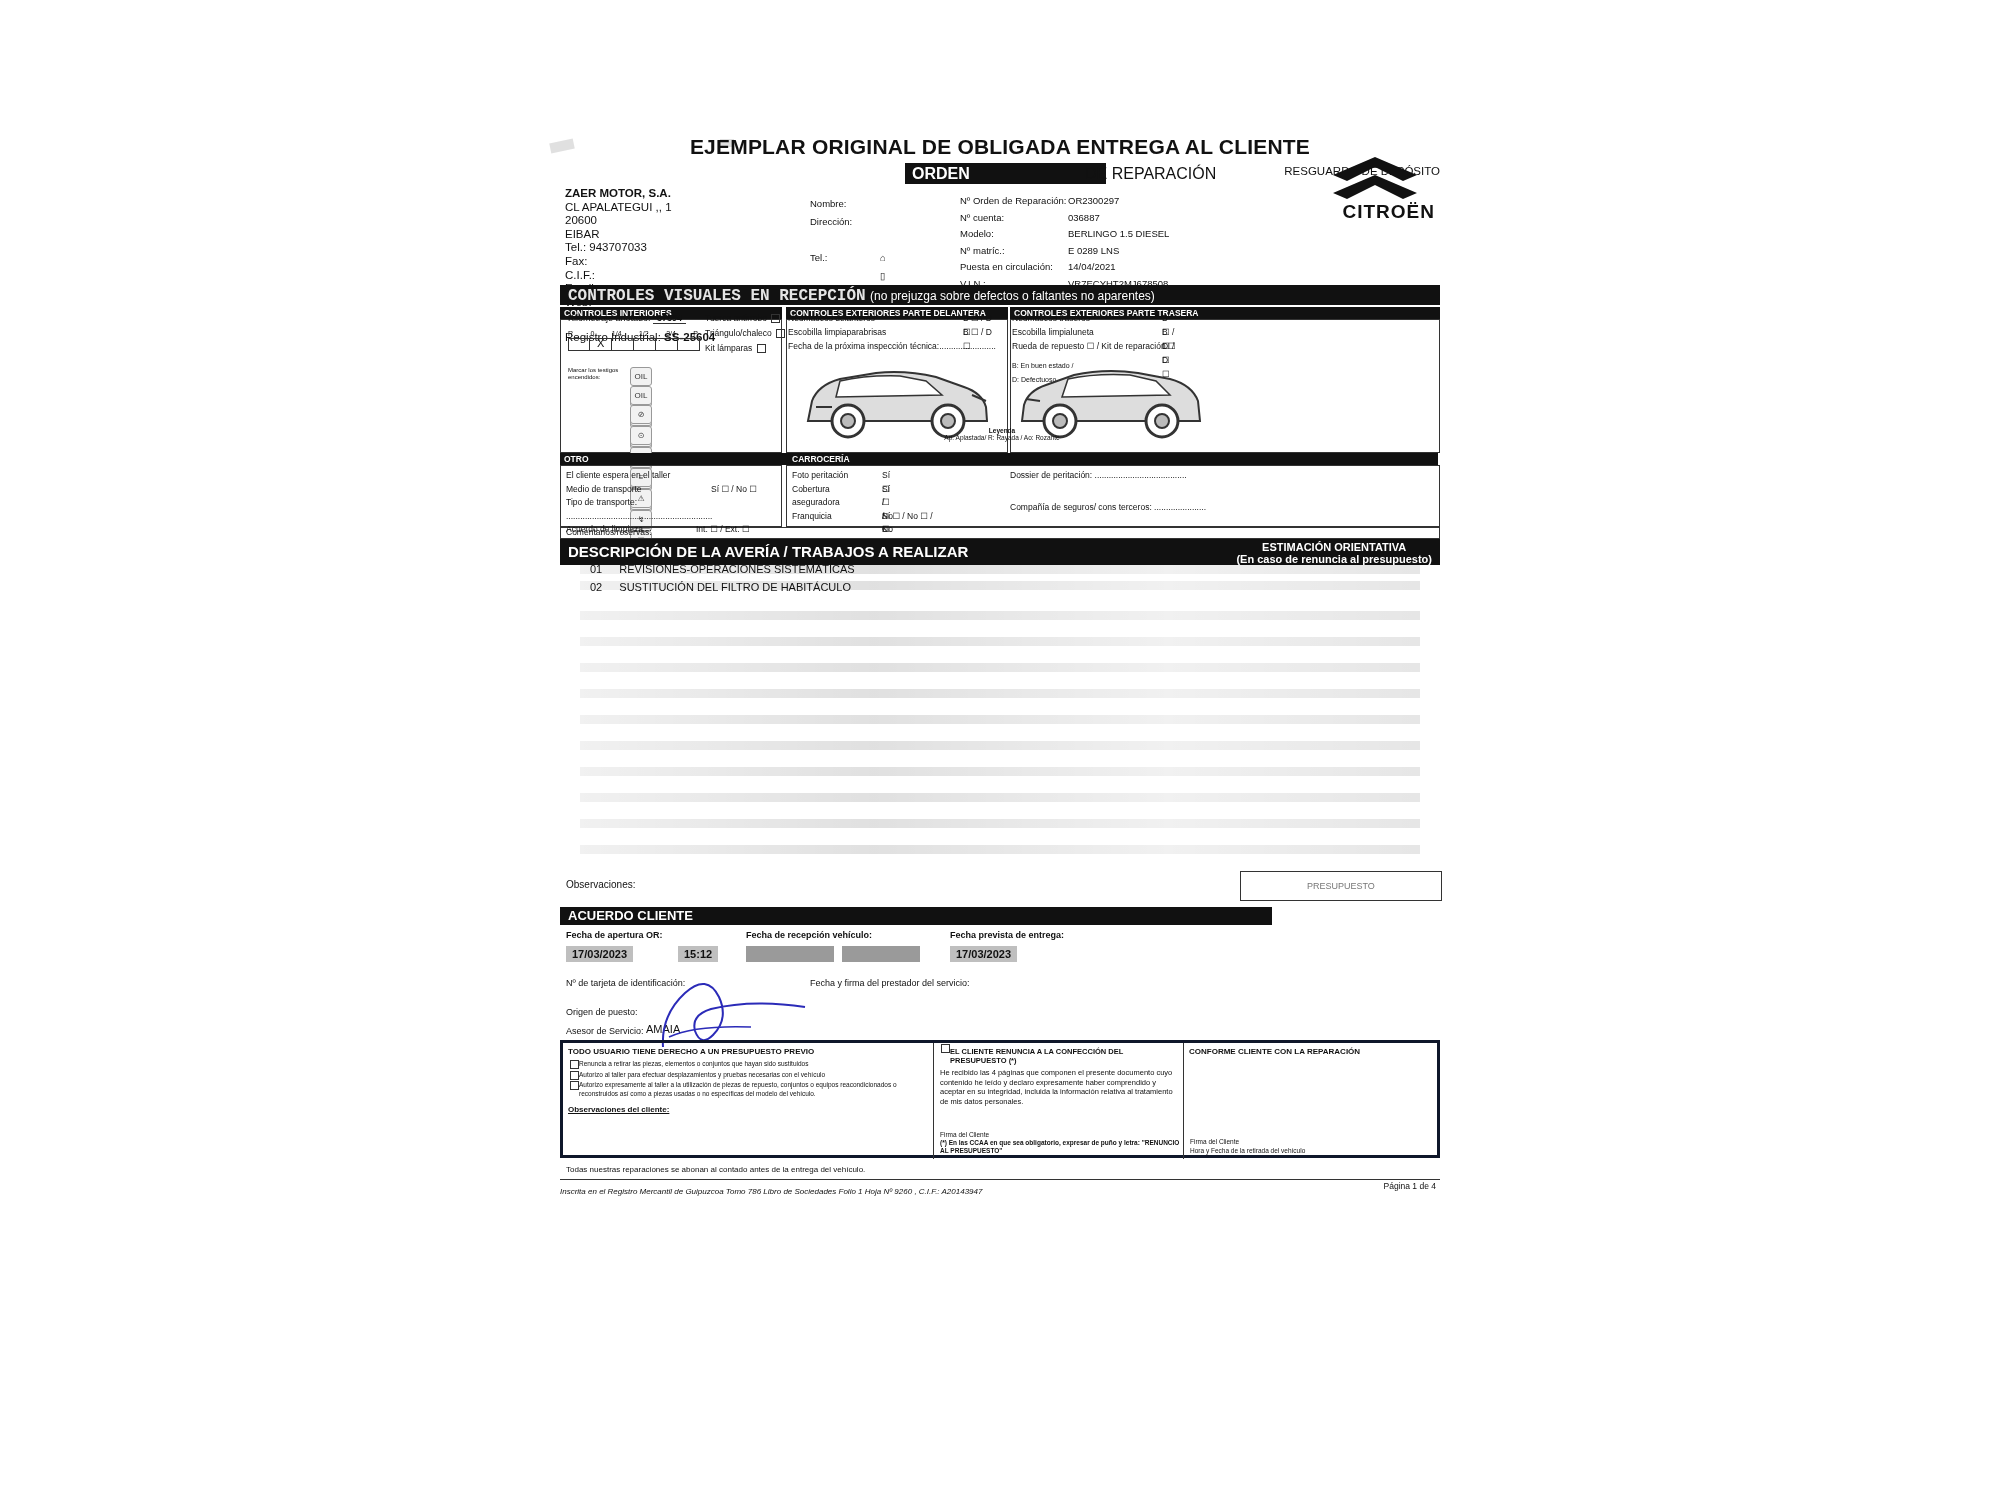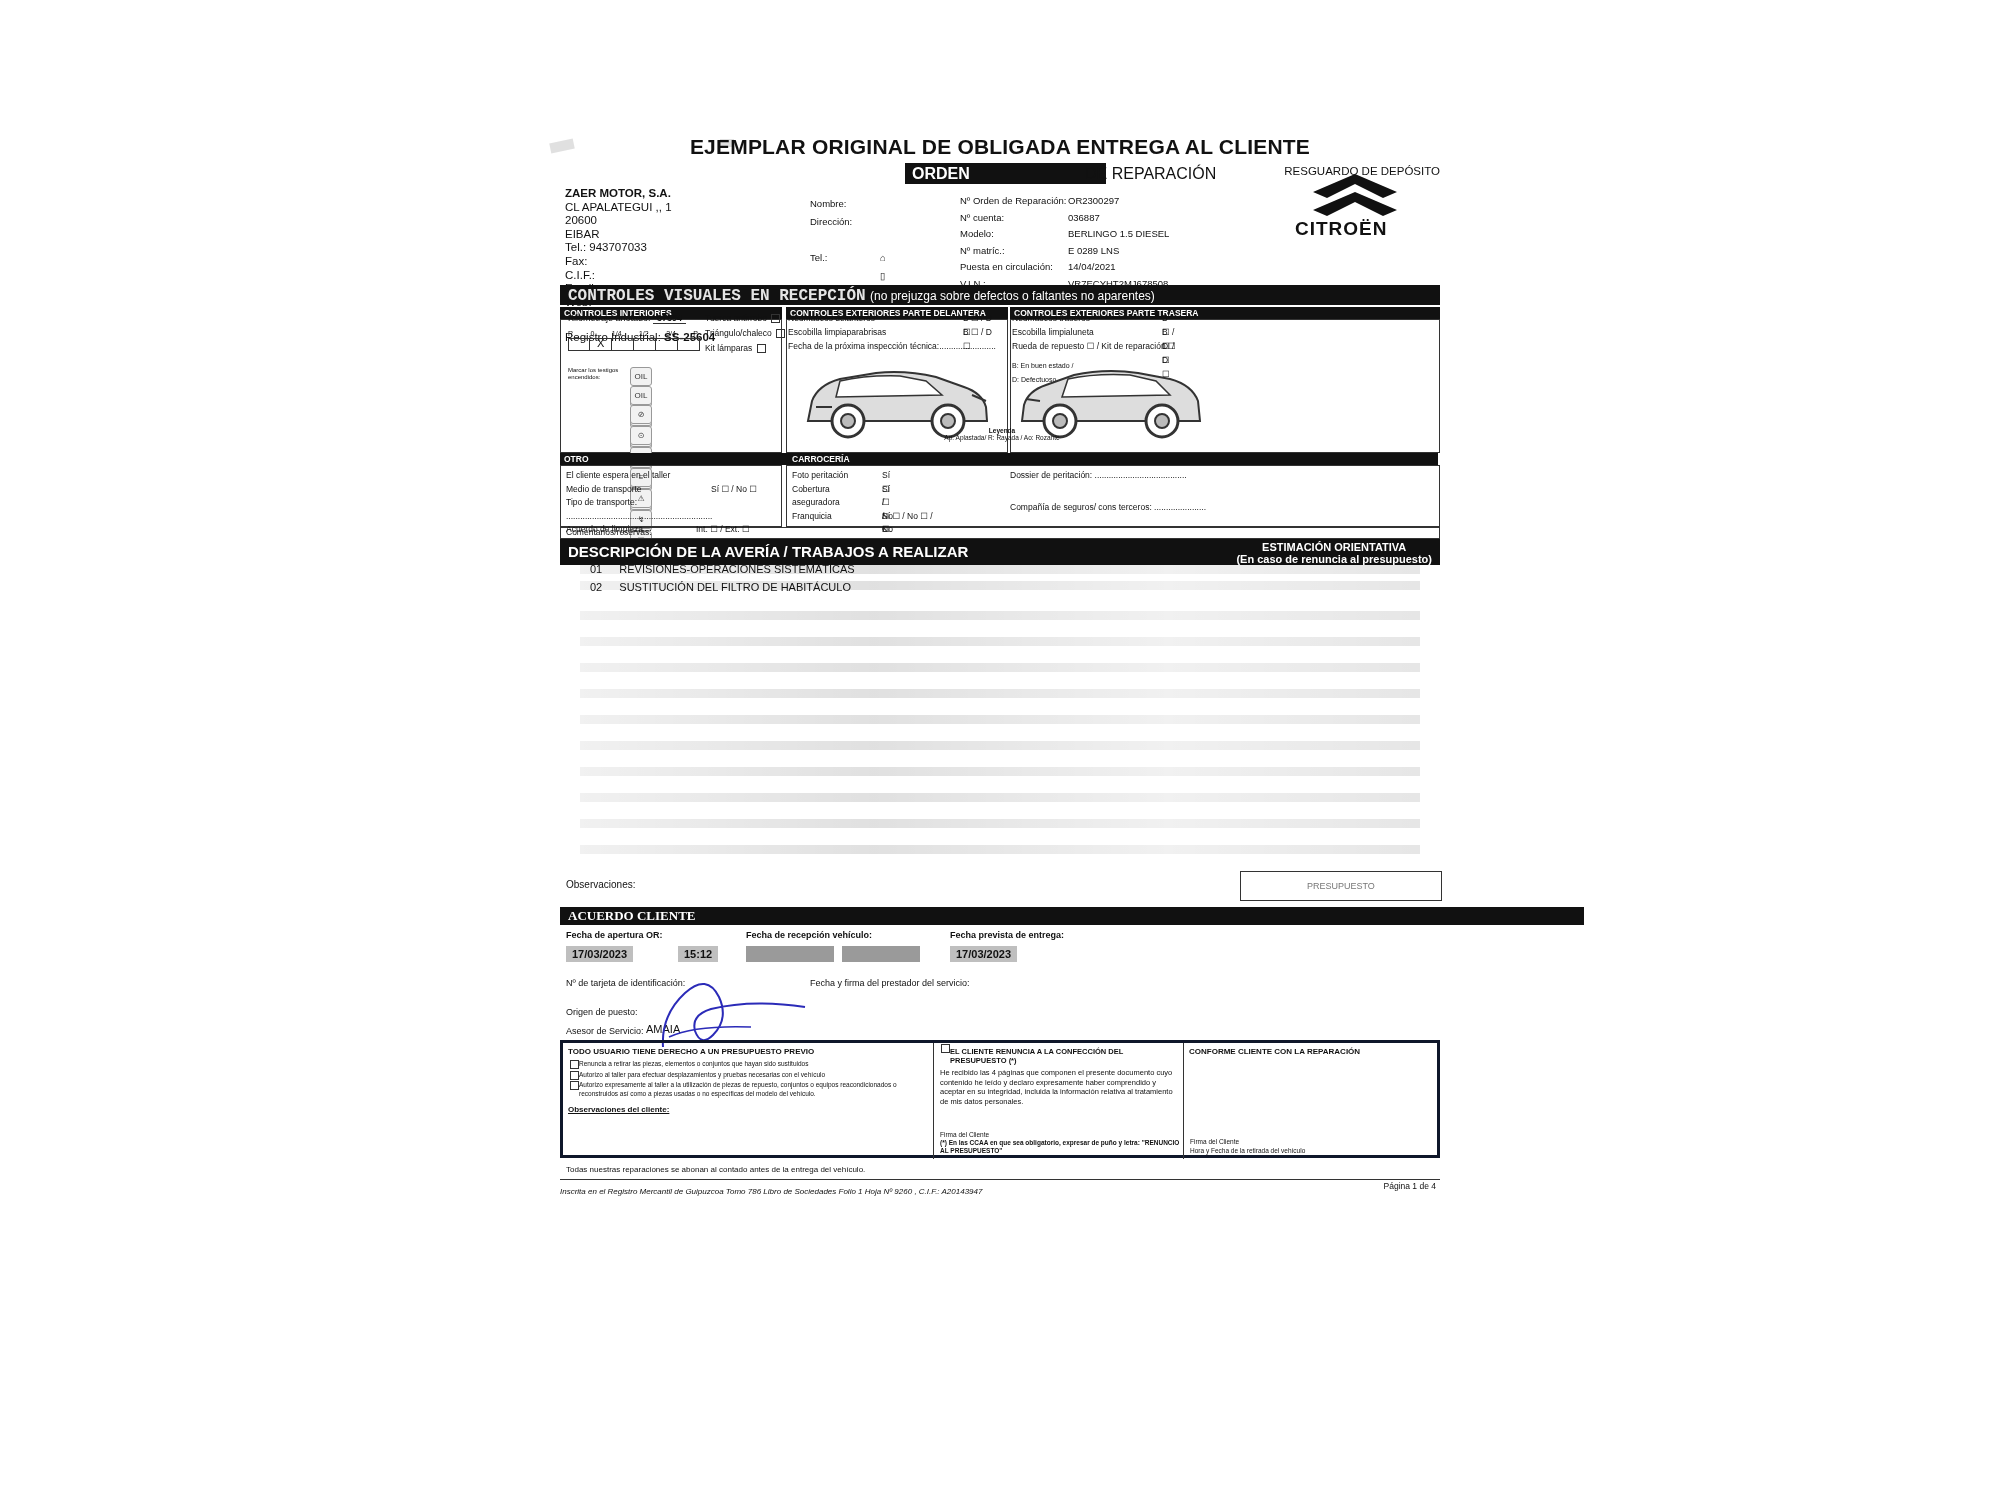--- a/index.html
+++ b/index.html
@@ -17,21 +17,21 @@
   .company b{font-size:11.5px;}
   .reg{position:absolute;left:5px;top:196px;font-size:11.5px;}
 
   .cliente{position:absolute;left:250px;top:60px;font-size:9.5px;line-height:18px;}
   .cliente .lbl{display:inline-block;width:70px;}
 
   .vehdata{position:absolute;left:400px;top:58px;font-size:9.5px;line-height:16.5px;}
   .vehdata .k{display:inline-block;width:108px;}
   .vehdata .v{font-weight:normal;}
 
-  .logo{position:absolute;left:735px;top:37px;width:140px;text-align:left;}
+  .logo{position:absolute;left:735px;top:20px;width:140px;text-align:right;}
   .logo .chev{display:block;height:46px;}
   .logo .nm{font-size:19px;letter-spacing:1px;font-weight:bold;color:#111;}
   .sec-visual{position:absolute;left:0;top:150px;width:880px;height:20px;background:#111;}
   .sec-visual .t1{position:absolute;left:8px;top:2px;color:#e5e5e5;font-size:16px;font-weight:bold;font-family:Liberation Mono, monospace;}
   .sec-visual .t2{position:absolute;left:310px;top:4px;color:#fff;font-size:12px;}
 
   .colhdr{position:absolute;height:12px;background:#111;color:#fff;font-size:8.5px;font-weight:bold;padding-left:4px;line-height:12px;box-sizing:border-box;}
 
   .box{position:absolute;border:1px solid #333;box-sizing:border-box;}
   .xsmall{font-size:7px;}
@@ -72,21 +72,21 @@
   .descbar .r{position:absolute;right:8px;top:2px;color:#fff;font-size:11px;font-weight:bold;text-align:center;line-height:12px;}
 
   .lines{position:absolute;left:0;top:430px;width:880px;height:300px;}
   .gline{position:absolute;left:20px;width:840px;height:9px;background:linear-gradient(90deg,rgba(0,0,0,.10),rgba(0,0,0,.22) 35%,rgba(0,0,0,.10) 70%,rgba(0,0,0,.18));opacity:.55;}
   .opline{position:absolute;font-size:11px;}
 
   .obs{position:absolute;left:6px;top:744px;font-size:10px;}
   .presupbox{position:absolute;left:680px;top:736px;width:200px;height:28px;border:1px solid #333;}
   .presupbox span{font-size:9px;color:#777;position:absolute;left:66px;top:9px;}
 
-  .acuerdo{position:absolute;left:0;top:772px;width:1024px;height:18px;background:#111;font-family:Liberation Serif, serif;}
+  .acuerdo{position:absolute;left:0;top:772px;width:712px;height:18px;background:#111;}
   .acuerdo span{color:#fff;font-size:13px;font-weight:bold;padding-left:8px;line-height:18px;display:block;}
   .fl{position:absolute;font-size:9px;font-weight:bold;}
   .fv{position:absolute;font-size:11px;font-weight:bold;background:#bfbfbf;padding:2px 6px;}
   .fvgrey{position:absolute;height:16px;background:#9a9a9a;}
 
   .tarjeta{position:absolute;left:6px;top:843px;font-size:9px;}
   .origen{position:absolute;left:6px;top:872px;font-size:9px;}
   .asesor{position:absolute;left:6px;top:891px;font-size:9px;}
   .asesorval{position:absolute;left:86px;top:888px;font-size:11px;}
   .prestador{position:absolute;left:250px;top:843px;font-size:9px;}

